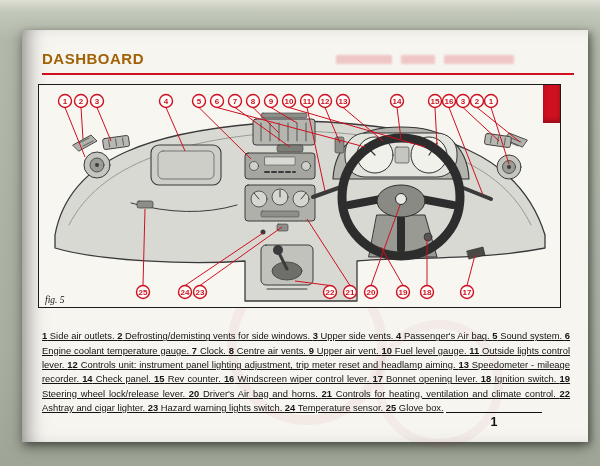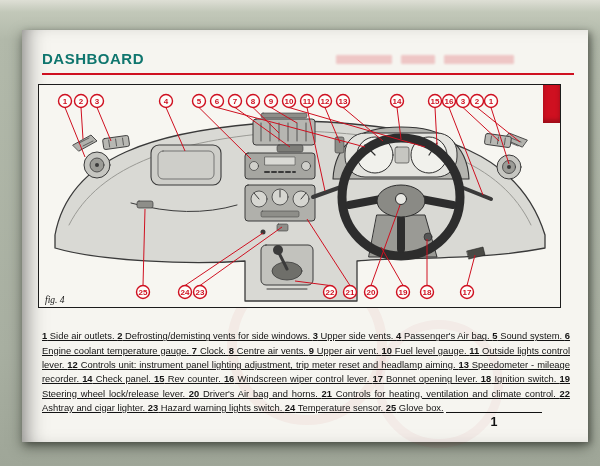--- a/index.html
+++ b/index.html
@@ -10,21 +10,21 @@
     background:linear-gradient(180deg,#dedfd5 0,#c2c8b9 12px,#b2b9aa 40px,#a8afa1 75%,#9fa698 100%);
   }
   .page{
     position:absolute;left:22px;top:30px;width:566px;height:412px;
     background:#f6f5f0;
     box-shadow:0 5px 12px rgba(25,30,22,.5), 3px 2px 6px rgba(25,30,22,.35),
                inset 16px 0 22px -14px rgba(0,0,0,.55);
   }
   .page-title{
     position:absolute;left:20px;top:20px;font-size:15px;font-weight:bold;
-    letter-spacing:.5px;color:#0f766e;
+    letter-spacing:.5px;color:#a16207;
   }
   .title-rule{position:absolute;left:20px;right:14px;top:43px;height:2px;background:var(--accent);}
   .ghost-print{position:absolute;top:25px;right:74px;display:flex;gap:9px;filter:blur(1.3px);opacity:.2;}
   .ghost-print i{display:block;height:9px;background:var(--accent);border-radius:1px;}
   .ghost-circle{position:absolute;border-radius:50%;pointer-events:none;}
   .figure-box{
     position:absolute;left:16px;top:54px;width:521px;height:222px;
     border:1.2px solid #1c1c1c;background:#f7f6f1;
   }
   .figure-box svg{position:absolute;left:0;top:0;width:100%;height:100%;}
@@ -318,21 +318,21 @@
             <text x="388" y="209.8" class="callout-num">18</text>
           </g>
           <g>
             <circle cx="428" cy="207" r="6.5" class="callout-circle"></circle>
             <text x="428" y="209.8" class="callout-num">17</text>
           </g>
         </g>
     </svg>
 
     <div class="section-tab"></div>
-    <div class="fig-caption">fig. 4</div>
+    <div class="fig-caption">fig. 5</div>
   </div>
 
   <p class="legend" id="legend-paragraph"><span><b>1</b> Side air outlets. </span><span><b>2</b> Defrosting/demisting vents for side windows. </span><span><b>3</b> Upper side vents. </span><span><b>4</b> Passenger's Air bag. </span><span><b>5</b> Sound system. </span><span><b>6</b> Engine coolant temperature gauge. </span><span><b>7</b> Clock. </span><span><b>8</b> Centre air vents. </span><span><b>9</b> Upper air vent. </span><span><b>10</b> Fuel level gauge. </span><span><b>11</b> Outside lights control lever. </span><span><b>12</b> Controls unit: instrument panel lighting adjustment, trip meter reset and headlamp aiming. </span><span><b>13</b> Speedometer - mileage recorder. </span><span><b>14</b> Check panel. </span><span><b>15</b> Rev counter. </span><span><b>16</b> Windscreen wiper control lever. </span><span><b>17</b> Bonnet opening lever. </span><span><b>18</b> Ignition switch. </span><span><b>19</b> Steering wheel lock/release lever. </span><span><b>20</b> Driver's Air bag and horns. </span><span><b>21</b> Controls for heating, ventilation and climate control. </span><span><b>22</b> Ashtray and cigar lighter. </span><span><b>23</b> Hazard warning lights switch. </span><span><b>24</b> Temperature sensor. </span><span><b>25</b> Glove box. </span></p>
 
   <div class="footer">
     <div class="page-number">1</div>
   </div>
 
 </div>
 

